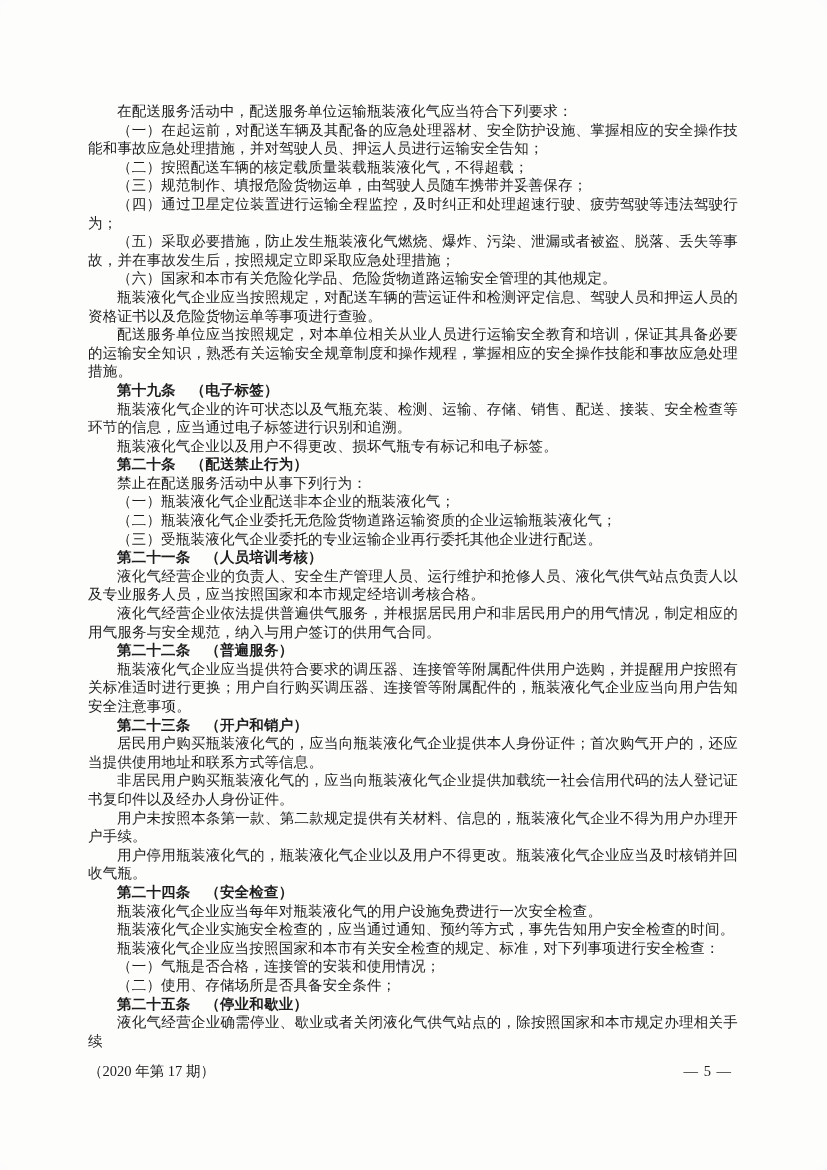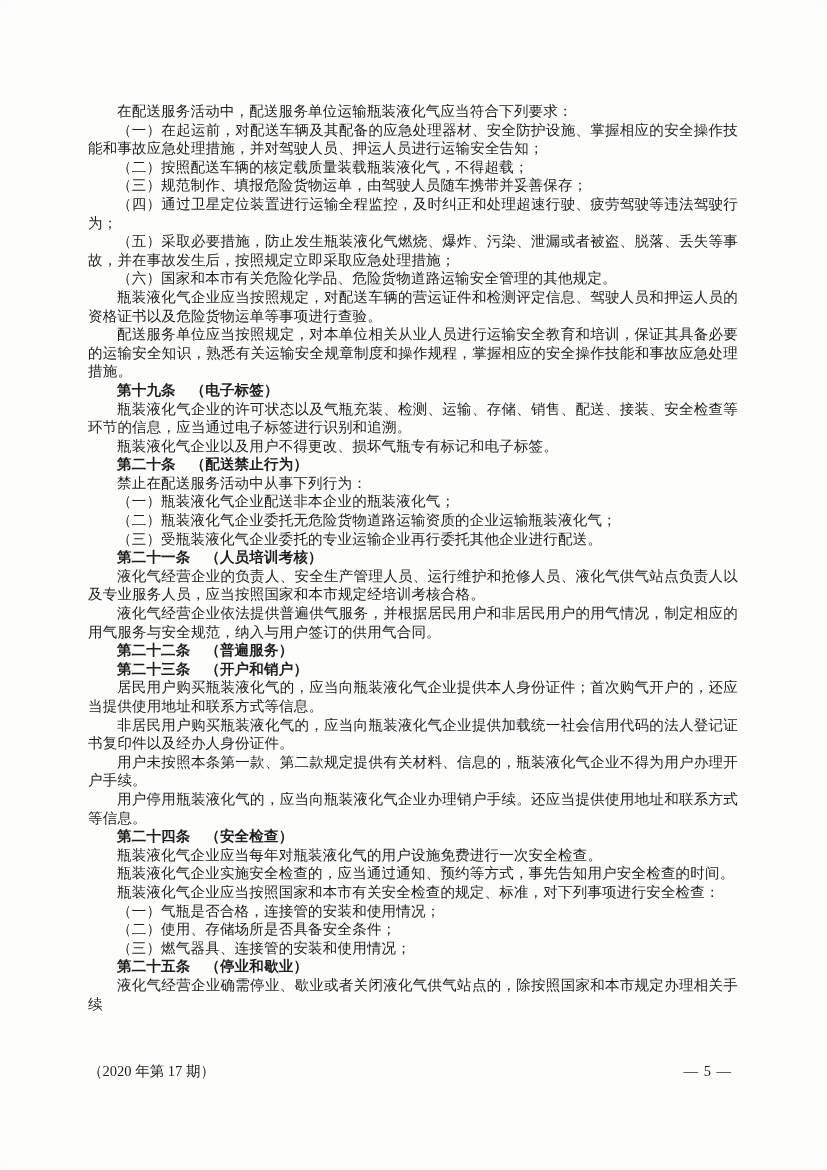--- a/index.html
+++ b/index.html
@@ -72,32 +72,32 @@
       <p class="para">瓶装液化气企业以及用户不得更改、损坏气瓶专有标记和电子标签。</p>
       <p class="para heading">第二十条　（配送禁止行为）</p>
       <p class="para">禁止在配送服务活动中从事下列行为：</p>
       <p class="para">（一）瓶装液化气企业配送非本企业的瓶装液化气；</p>
       <p class="para">（二）瓶装液化气企业委托无危险货物道路运输资质的企业运输瓶装液化气；</p>
       <p class="para">（三）受瓶装液化气企业委托的专业运输企业再行委托其他企业进行配送。</p>
       <p class="para heading">第二十一条　（人员培训考核）</p>
       <p class="para">液化气经营企业的负责人、安全生产管理人员、运行维护和抢修人员、液化气供气站点负责人以及专业服务人员，应当按照国家和本市规定经培训考核合格。</p>
       <p class="para">液化气经营企业依法提供普遍供气服务，并根据居民用户和非居民用户的用气情况，制定相应的用气服务与安全规范，纳入与用户签订的供用气合同。</p>
       <p class="para heading">第二十二条　（普遍服务）</p>
+      <p class="para">瓶装液化气企业应当提供符合要求的调压器、连接管等附属配件供用户选购，并提醒用户按照有关标准适时进行更换；用户自行购买调压器、连接管等附属配件的，瓶装液化气企业应当向用户告知安全注意事项。</p>
       <p class="para heading">第二十三条　（开户和销户）</p>
       <p class="para">居民用户购买瓶装液化气的，应当向瓶装液化气企业提供本人身份证件；首次购气开户的，还应当提供使用地址和联系方式等信息。</p>
       <p class="para">非居民用户购买瓶装液化气的，应当向瓶装液化气企业提供加载统一社会信用代码的法人登记证书复印件以及经办人身份证件。</p>
       <p class="para">用户未按照本条第一款、第二款规定提供有关材料、信息的，瓶装液化气企业不得为用户办理开户手续。</p>
-      <p class="para">用户停用瓶装液化气的，应当向瓶装液化气企业办理销户手续。还应当提供使用地址和联系方式等信息。</p>
+      <p class="para">用户停用瓶装液化气的，瓶装液化气企业以及用户不得更改。瓶装液化气企业应当及时核销并回收气瓶。</p>
       <p class="para heading">第二十四条　（安全检查）</p>
       <p class="para">瓶装液化气企业应当每年对瓶装液化气的用户设施免费进行一次安全检查。</p>
       <p class="para">瓶装液化气企业实施安全检查的，应当通过通知、预约等方式，事先告知用户安全检查的时间。</p>
       <p class="para">瓶装液化气企业应当按照国家和本市有关安全检查的规定、标准，对下列事项进行安全检查：</p>
       <p class="para">（一）气瓶是否合格，连接管的安装和使用情况；</p>
       <p class="para">（二）使用、存储场所是否具备安全条件；</p>
-      <p class="para">（三）燃气器具、连接管的安装和使用情况；</p>
       <p class="para heading">第二十五条　（停业和歇业）</p>
       <p class="para">液化气经营企业确需停业、歇业或者关闭液化气供气站点的，除按照国家和本市规定办理相关手续</p>
     </div>
   <div class="footer">
     <span class="footer-issue">（2020 年第 17 期）</span>
     <span class="footer-page">— 5 —</span>
   </div>
 </div>
 
 </body></html>

